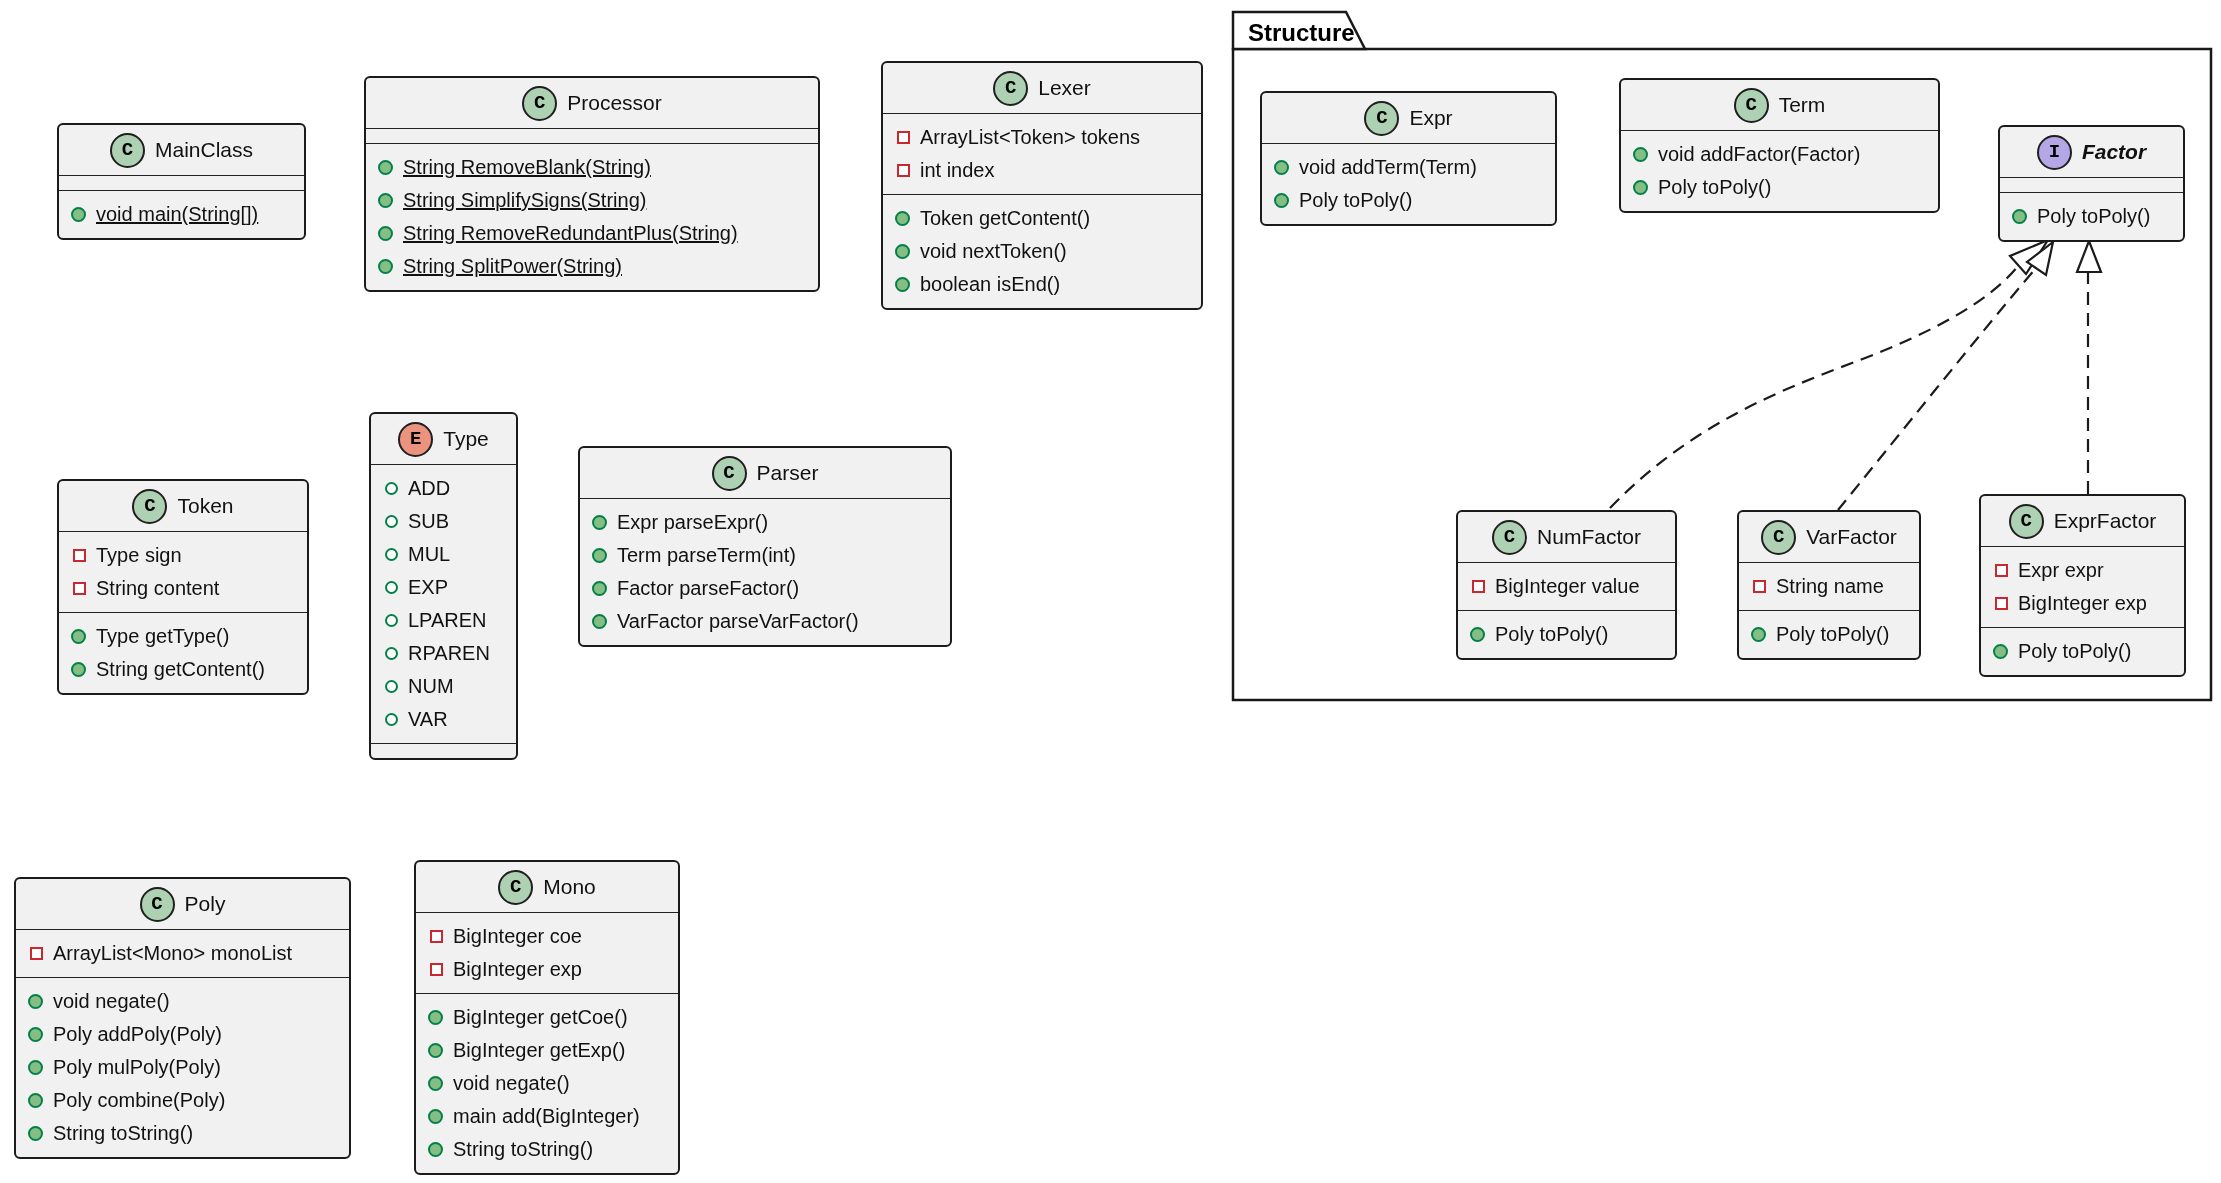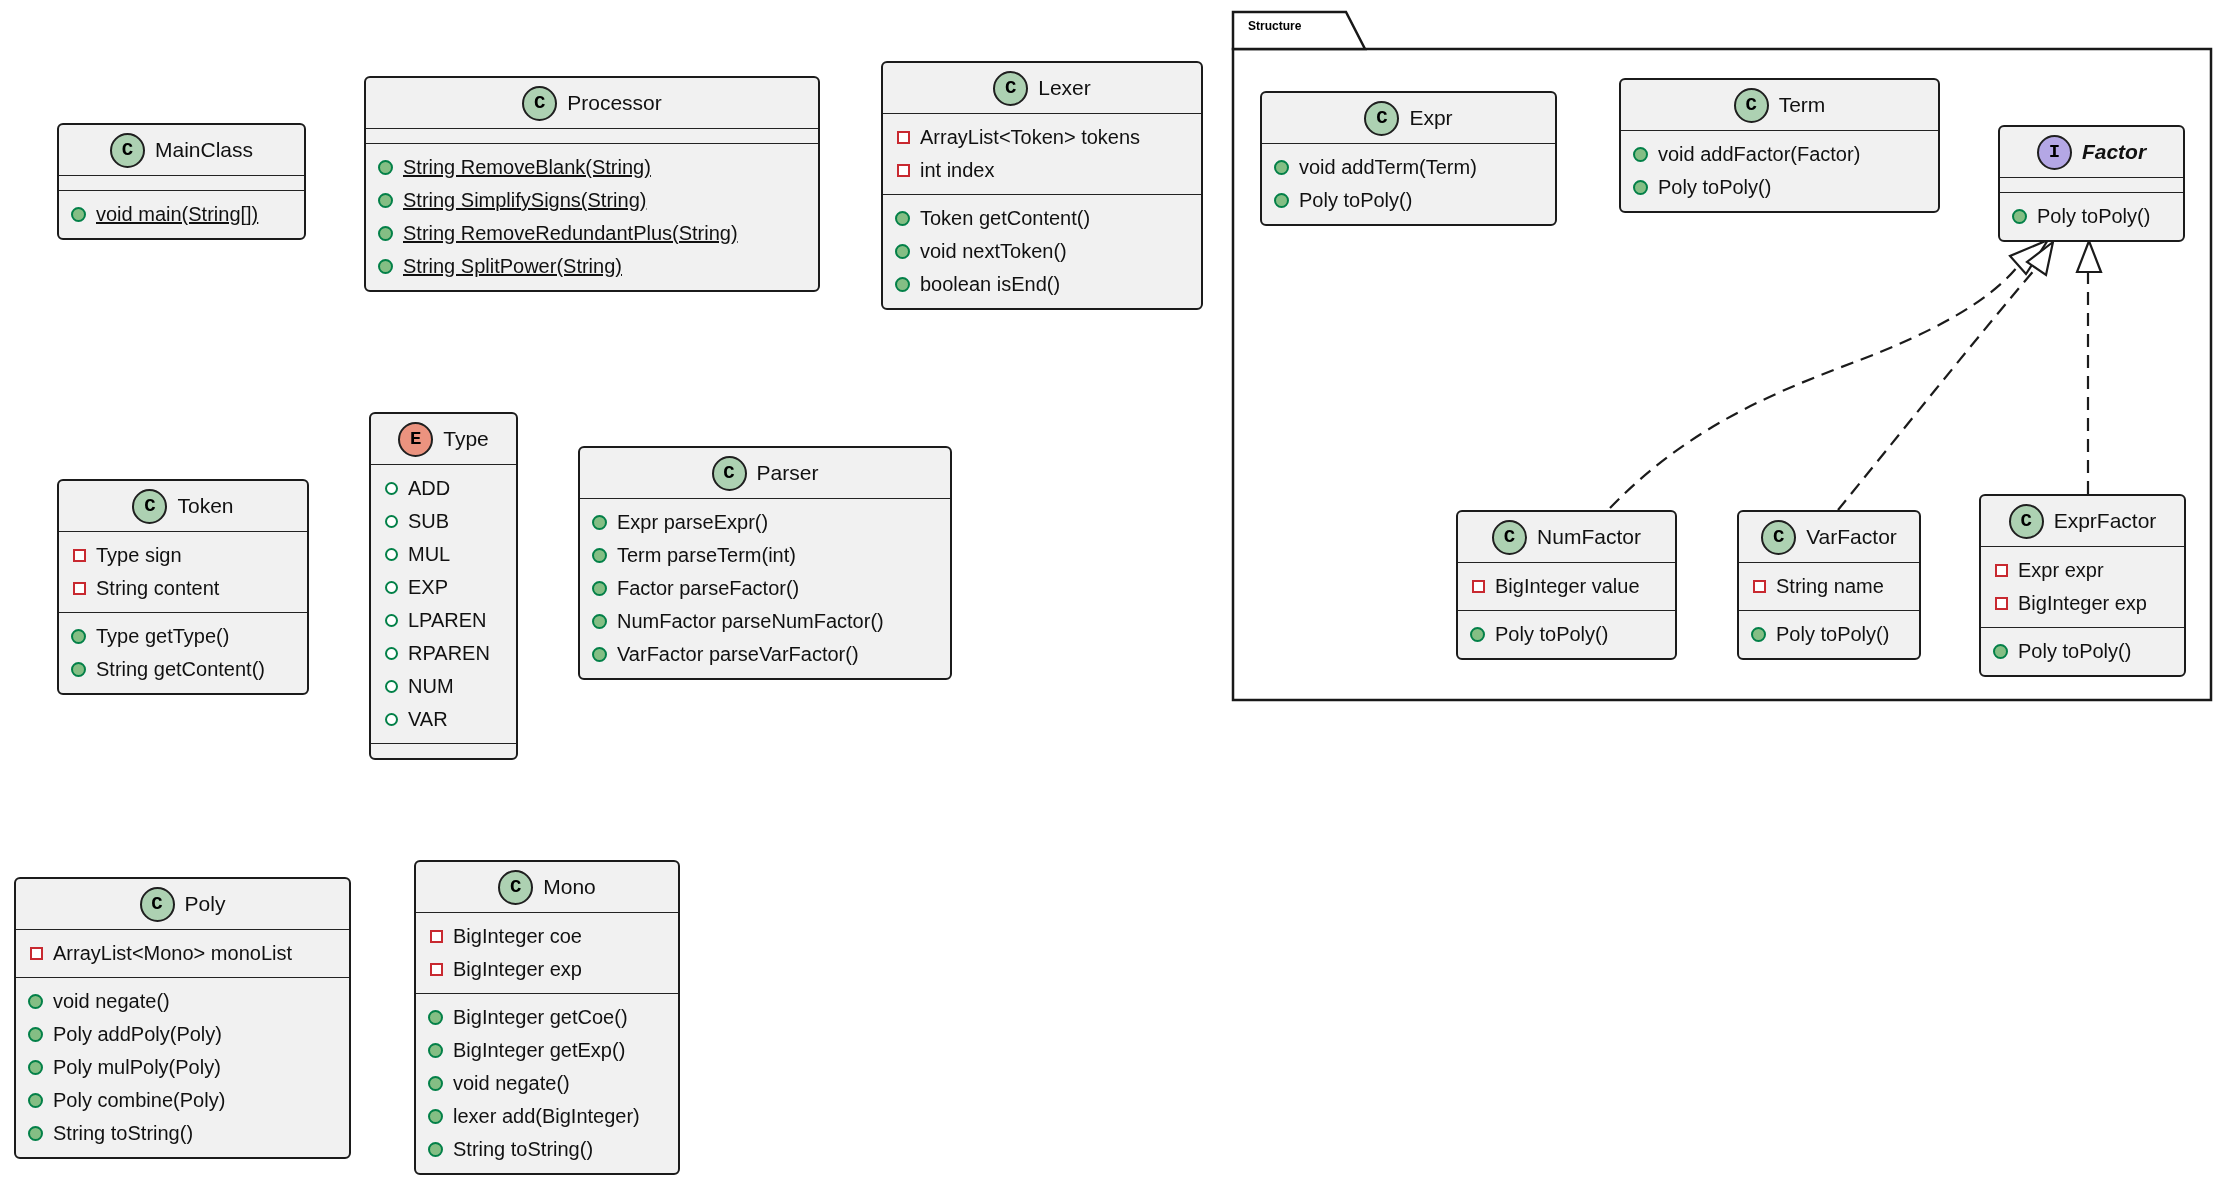--- a/index.html
+++ b/index.html
@@ -19,21 +19,21 @@
   .tt{font-size:21px;}
   .it{font-style:italic;font-weight:bold;}
   .sec{border-top:1.5px solid #222222;padding:7px 12px;}
   .emp{border-top:1.5px solid #222222;height:14px;padding:0;}
   .row{display:flex;align-items:center;gap:10px;height:33px;font-size:20px;}
   .ic{flex:0 0 auto;box-sizing:border-box;}
   .fic{width:13px;height:13px;border:2.5px solid #c82930;background:#ffffff;margin-left:2px;}
   .mic{width:15px;height:15px;border-radius:50%;border:2.5px solid #038048;background:#84be84;}
   .eic{width:13px;height:13px;border-radius:50%;border:2.5px solid #038048;background:#ffffff;margin-left:2px;}
   .st{text-decoration:underline;}
-  #pkg-label{position:absolute;left:1248px;top:19px;font-size:12px;font-weight:700;color:#000;}
+  #pkg-label{position:absolute;left:1248px;top:19px;font-size:24px;font-weight:700;color:#000;}
 </style>
 </head>
 <body>
 
 <div id="canvas">
 
   <svg class="overlay" width="2221" height="1183" viewBox="0 0 2221 1183">
     <rect x="1233" y="49" width="978" height="651" fill="none" stroke="#181818" stroke-width="2.5"></rect>
     <polygon points="1233,12 1346,12 1365,49 1233,49" fill="#ffffff" stroke="#181818" stroke-width="2.5"></polygon>
 
@@ -202,24 +202,20 @@
       <div class="row">
         <span class="ic mic"></span>
         <span>Term parseTerm(int)</span>
       </div>
       <div class="row">
         <span class="ic mic"></span>
         <span>Factor parseFactor()</span>
       </div>
       <div class="row">
         <span class="ic mic"></span>
-        <span>NumFactor parseNumFactor()</span>
-      </div>
-      <div class="row">
-        <span class="ic mic"></span>
         <span>VarFactor parseVarFactor()</span>
       </div>
     </div>
   </div>
 
   <div class="box" style="left:14px;top:877px;width:337px;">
     <div class="bt">
       <span class="circ cc">C</span>
       <span class="tt">Poly</span>
     </div>
@@ -276,21 +272,21 @@
       <div class="row">
         <span class="ic mic"></span>
         <span>BigInteger getExp()</span>
       </div>
       <div class="row">
         <span class="ic mic"></span>
         <span>void negate()</span>
       </div>
       <div class="row">
         <span class="ic mic"></span>
-        <span>lexer add(BigInteger)</span>
+        <span>main add(BigInteger)</span>
       </div>
       <div class="row">
         <span class="ic mic"></span>
         <span>String toString()</span>
       </div>
     </div>
   </div>
 
   <div class="box" style="left:1260px;top:91px;width:297px;">
     <div class="bt">

